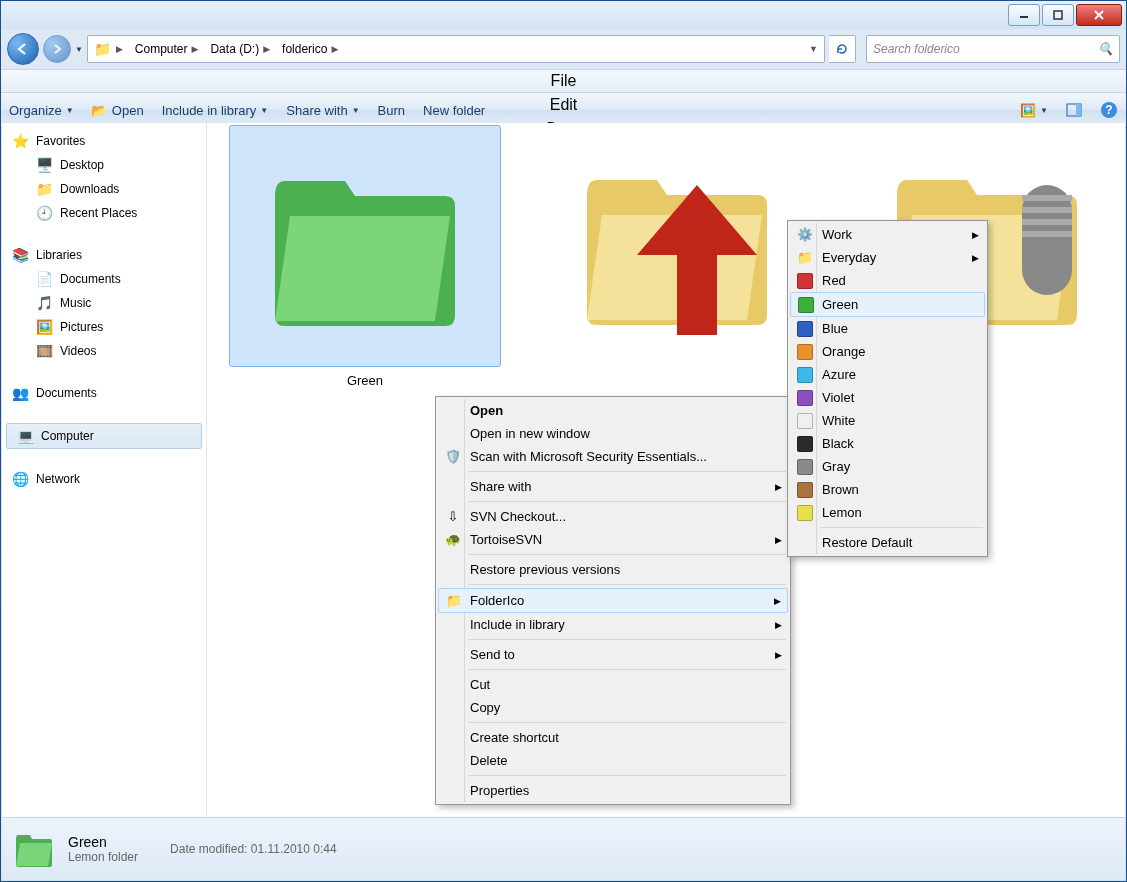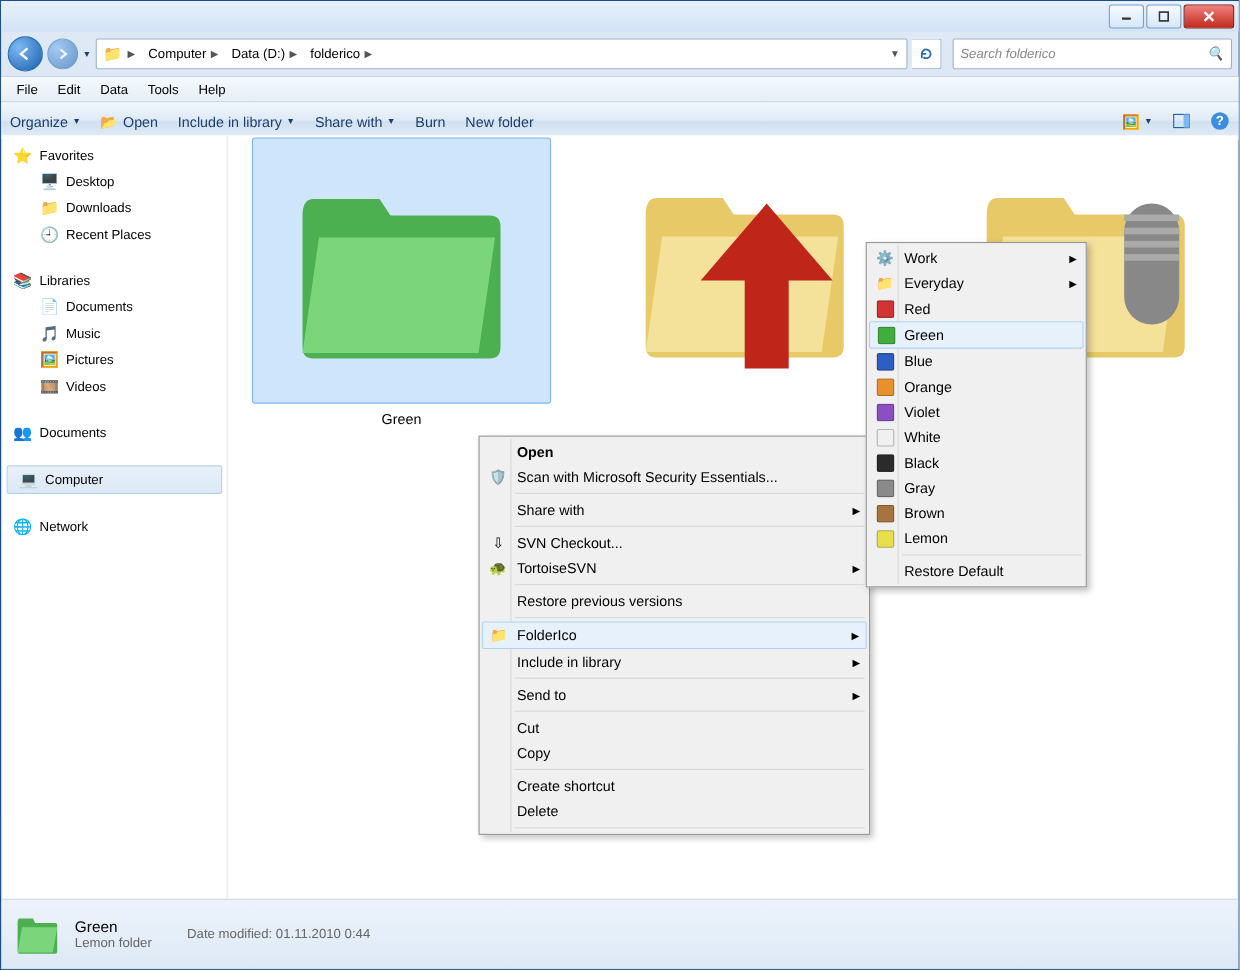--- a/index.html
+++ b/index.html
@@ -11,21 +11,21 @@
   
   .navbar{height:36px;display:flex;align-items:center;padding:2px 6px;gap:4px;}
   .navbtn{width:30px;height:30px;border-radius:50%;background:radial-gradient(circle at 30% 30%,#7bb9f5,#1a5fab);border:1px solid #2c6ab0;display:flex;align-items:center;justify-content:center;color:#fff;font-size:14px;}
   .navbtn.fwd{opacity:.6;width:26px;height:26px;}
   .addressbar{flex:1;height:26px;background:#fff;border:1px solid #9ab4d0;display:flex;align-items:center;font-size:12px;border-radius:2px;}
   .crumb{padding:0 6px;display:flex;align-items:center;gap:4px;}
   .crumb .sep{color:#555;font-size:9px;}
   .refbtn{width:26px;height:26px;border:1px solid #9ab4d0;background:#fff;display:flex;align-items:center;justify-content:center;border-left:0;border-radius:0 2px 2px 0;}
   .searchbox{width:240px;height:26px;background:#fff;border:1px solid #9ab4d0;display:flex;align-items:center;padding:0 6px;color:#888;font-style:italic;border-radius:2px;margin-left:6px;justify-content:space-between;}
   
-  .menubar{height:22px;background:linear-gradient(#f5f9fe,#e6eef8);display:flex;align-items:center;padding:0 6px;gap:2px;font-size:12px;border-top:1px solid #c6d6e8;border-bottom:1px solid #c6d6e8;}
+  .menubar{height:22px;background:linear-gradient(#f5f9fe,#e6eef8);display:flex;align-items:center;padding:0 6px;gap:2px;font-size:16px;border-top:1px solid #c6d6e8;border-bottom:1px solid #c6d6e8;flex-direction:column;}
   .menubar span{padding:2px 8px;}
   
   .toolbar{height:34px;background:linear-gradient(#f2f7fd,#dfeaf6 48%,#d0e0f0 52%,#e5eef9);display:flex;align-items:center;padding:0 8px;gap:18px;color:#1a3e6e;font-size:13px;border-bottom:1px solid #b4c9de;}
   .toolbar .titem{display:flex;align-items:center;gap:4px;}
   .toolbar .spacer{flex:1;}
   .dd{font-size:8px;color:#1a3e6e;}
   
   .body{position:absolute;top:122px;left:1px;right:1px;bottom:56px;display:flex;background:#fff;}
   .sidebar{width:204px;border-right:1px solid #e6e6e6;padding:6px 0;overflow:hidden;}
   .tree-group{margin-bottom:18px;}
@@ -279,20 +279,23 @@
     </div>
     <div style="color:#666;margin-left:20px"><span>Date modified:</span> <span>01.11.2010 0:44</span></div>
   </div>
 
   <div class="menu" style="left:434px;top:395px;width:350px">
     <div class="gutter"></div>
     <div class="mrow">
         <b>Open</b>
       </div>
     <div class="mrow">
+        <span>Open in new window</span>
+      </div>
+    <div class="mrow">
         <span class="micon">🛡️</span>
         <span>Scan with Microsoft Security Essentials...</span>
       </div>
     <div class="sep"></div>
     <div class="mrow">
         <span>Share with</span>
         <span class="arrow">▶</span>
       </div>
     <div class="sep"></div>
     <div class="mrow">
@@ -331,20 +334,23 @@
         <span>Copy</span>
       </div>
     <div class="sep"></div>
     <div class="mrow">
         <span>Create shortcut</span>
       </div>
     <div class="mrow">
         <span>Delete</span>
       </div>
     <div class="sep"></div>
+    <div class="mrow">
+        <span>Properties</span>
+      </div>
   </div>
 
   <div class="menu" style="left:786px;top:219px;width:195px">
     <div class="gutter"></div>
     <div class="mrow">
         <span class="micon">⚙️</span>
         <span>Work</span>
         <span class="arrow">▶</span>
       </div>
     <div class="mrow">
@@ -371,20 +377,26 @@
         <span>Blue</span>
       </div>
     <div class="mrow">
         <span class="micon">
           <span class="swatch" style="background:#e8902a;border:1px solid rgba(0,0,0,.25)"></span>
         </span>
         <span>Orange</span>
       </div>
     <div class="mrow">
         <span class="micon">
+          <span class="swatch" style="background:#3fb7e8;border:1px solid rgba(0,0,0,.25)"></span>
+        </span>
+        <span>Azure</span>
+      </div>
+    <div class="mrow">
+        <span class="micon">
           <span class="swatch" style="background:#8c4fc1;border:1px solid rgba(0,0,0,.25)"></span>
         </span>
         <span>Violet</span>
       </div>
     <div class="mrow">
         <span class="micon">
           <span class="swatch" style="background:#f0f0f0;border:1px solid rgba(0,0,0,.25)"></span>
         </span>
         <span>White</span>
       </div>

